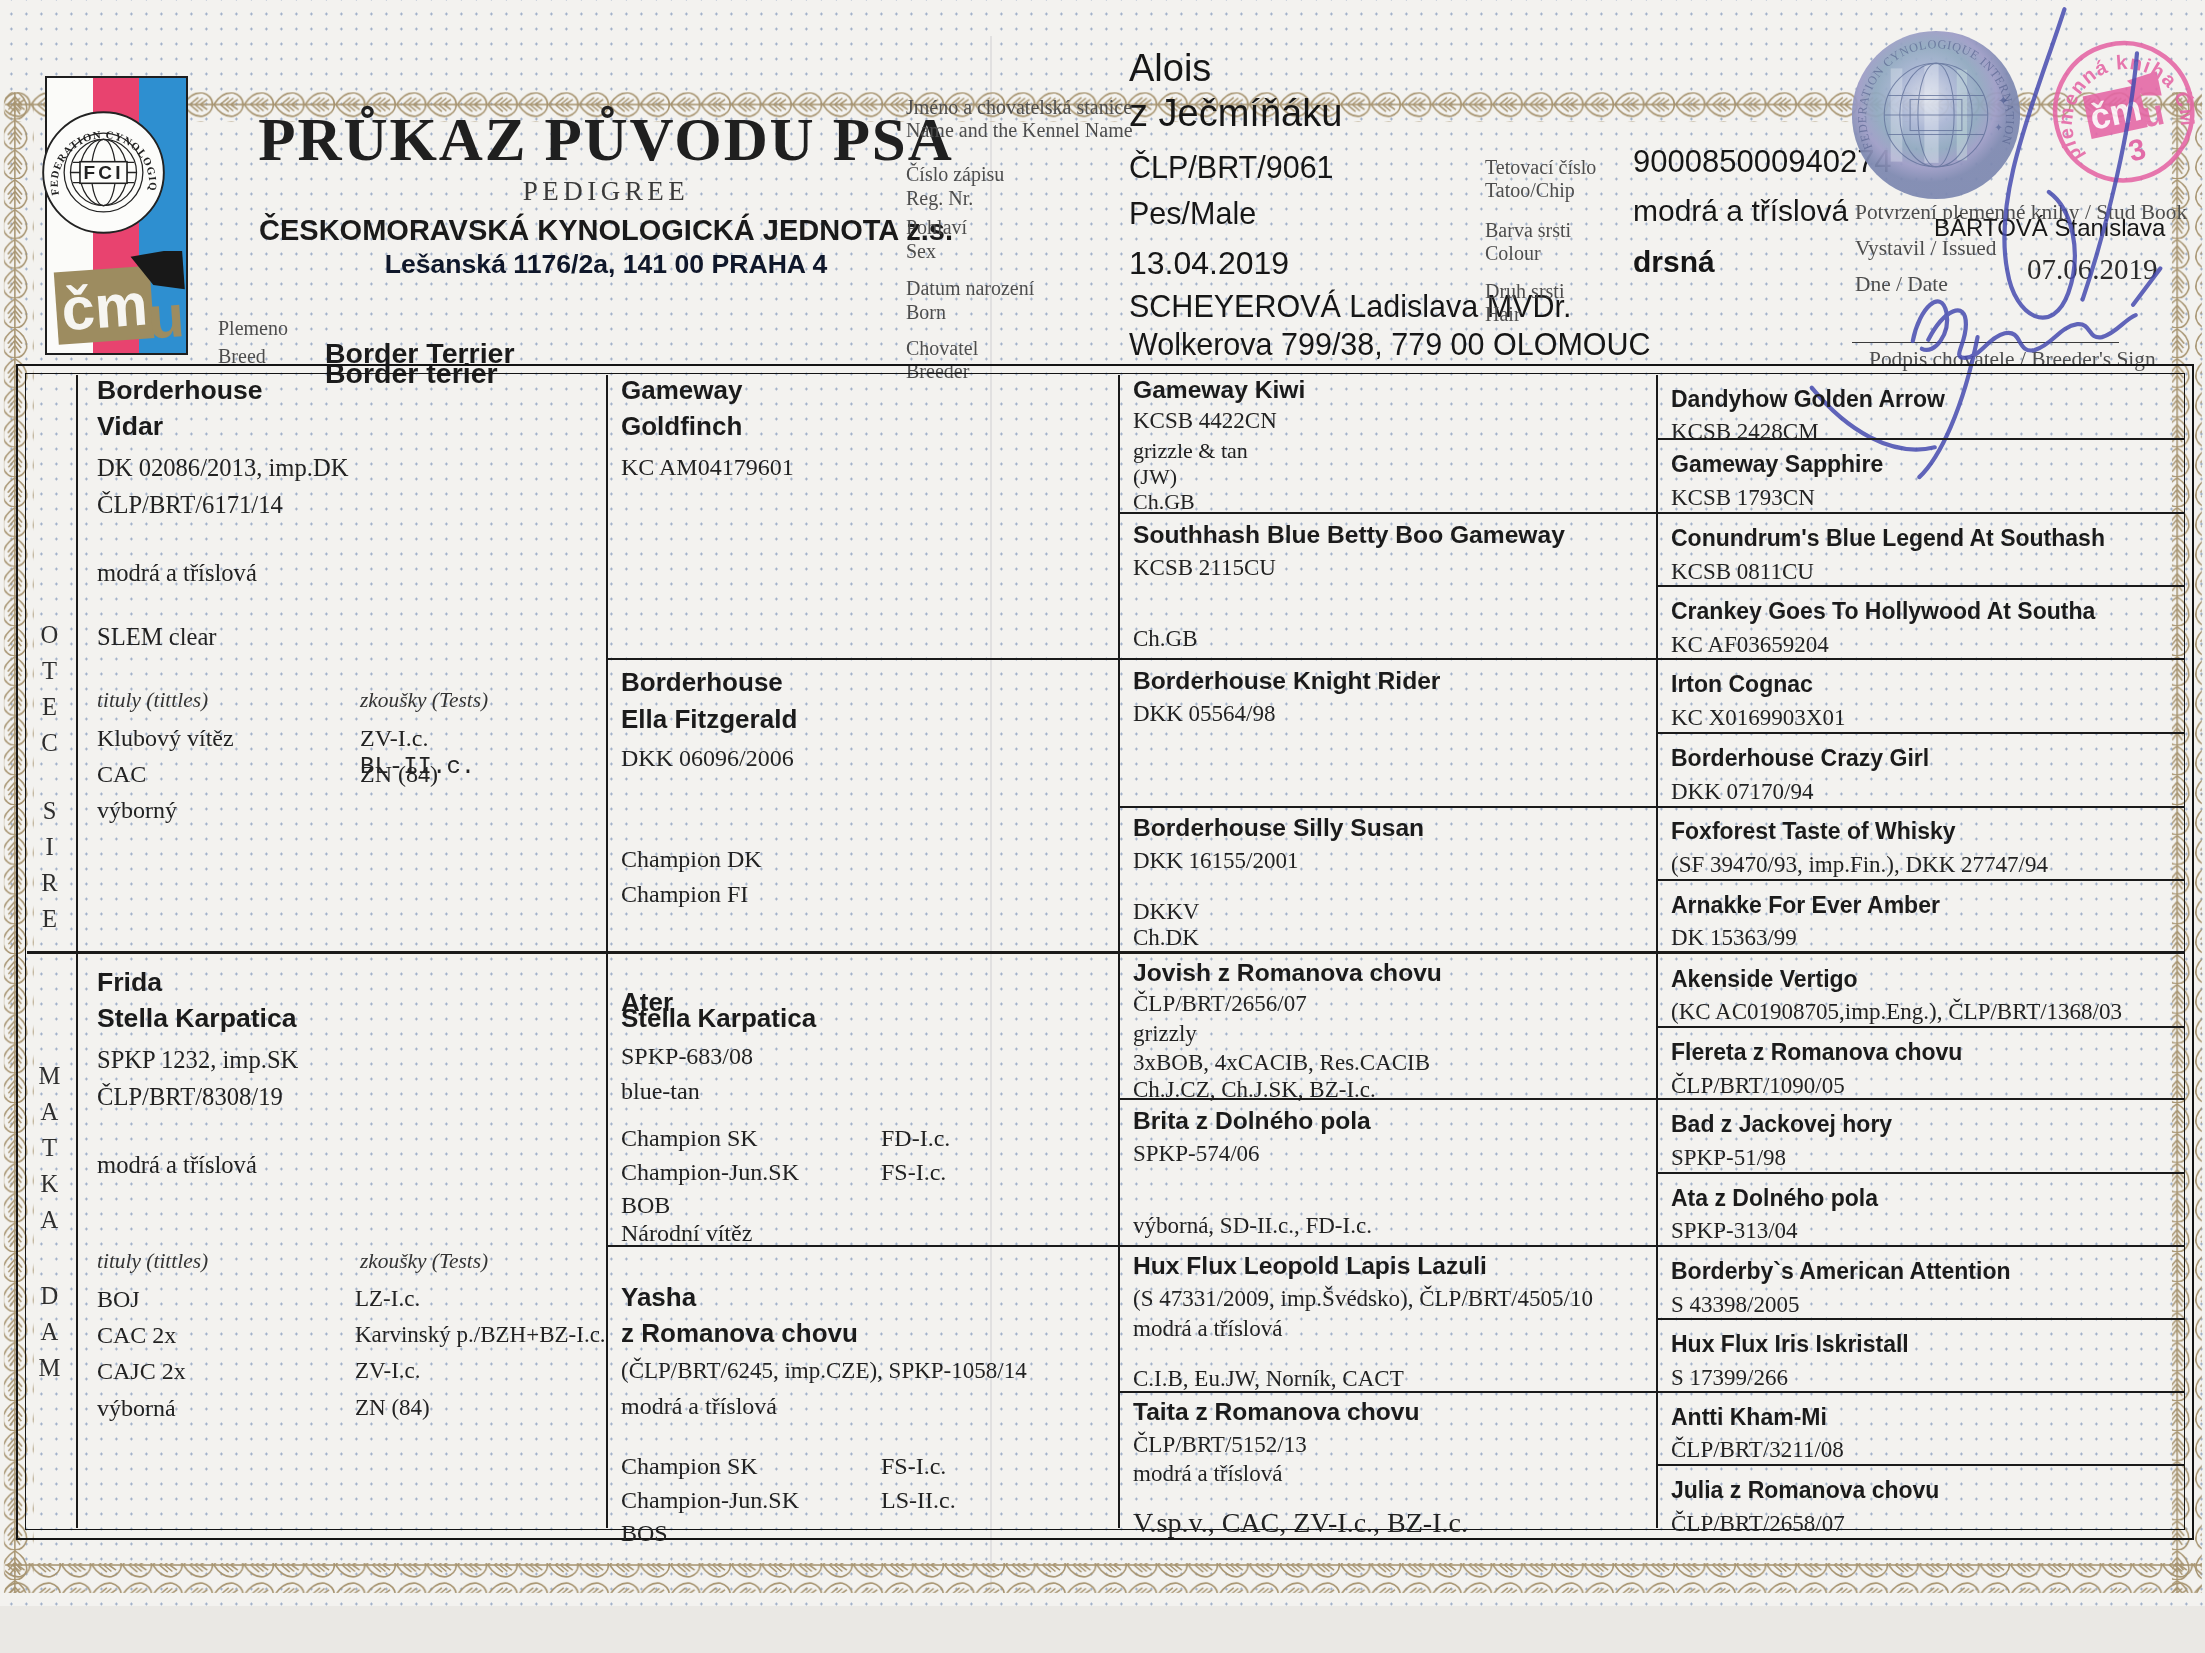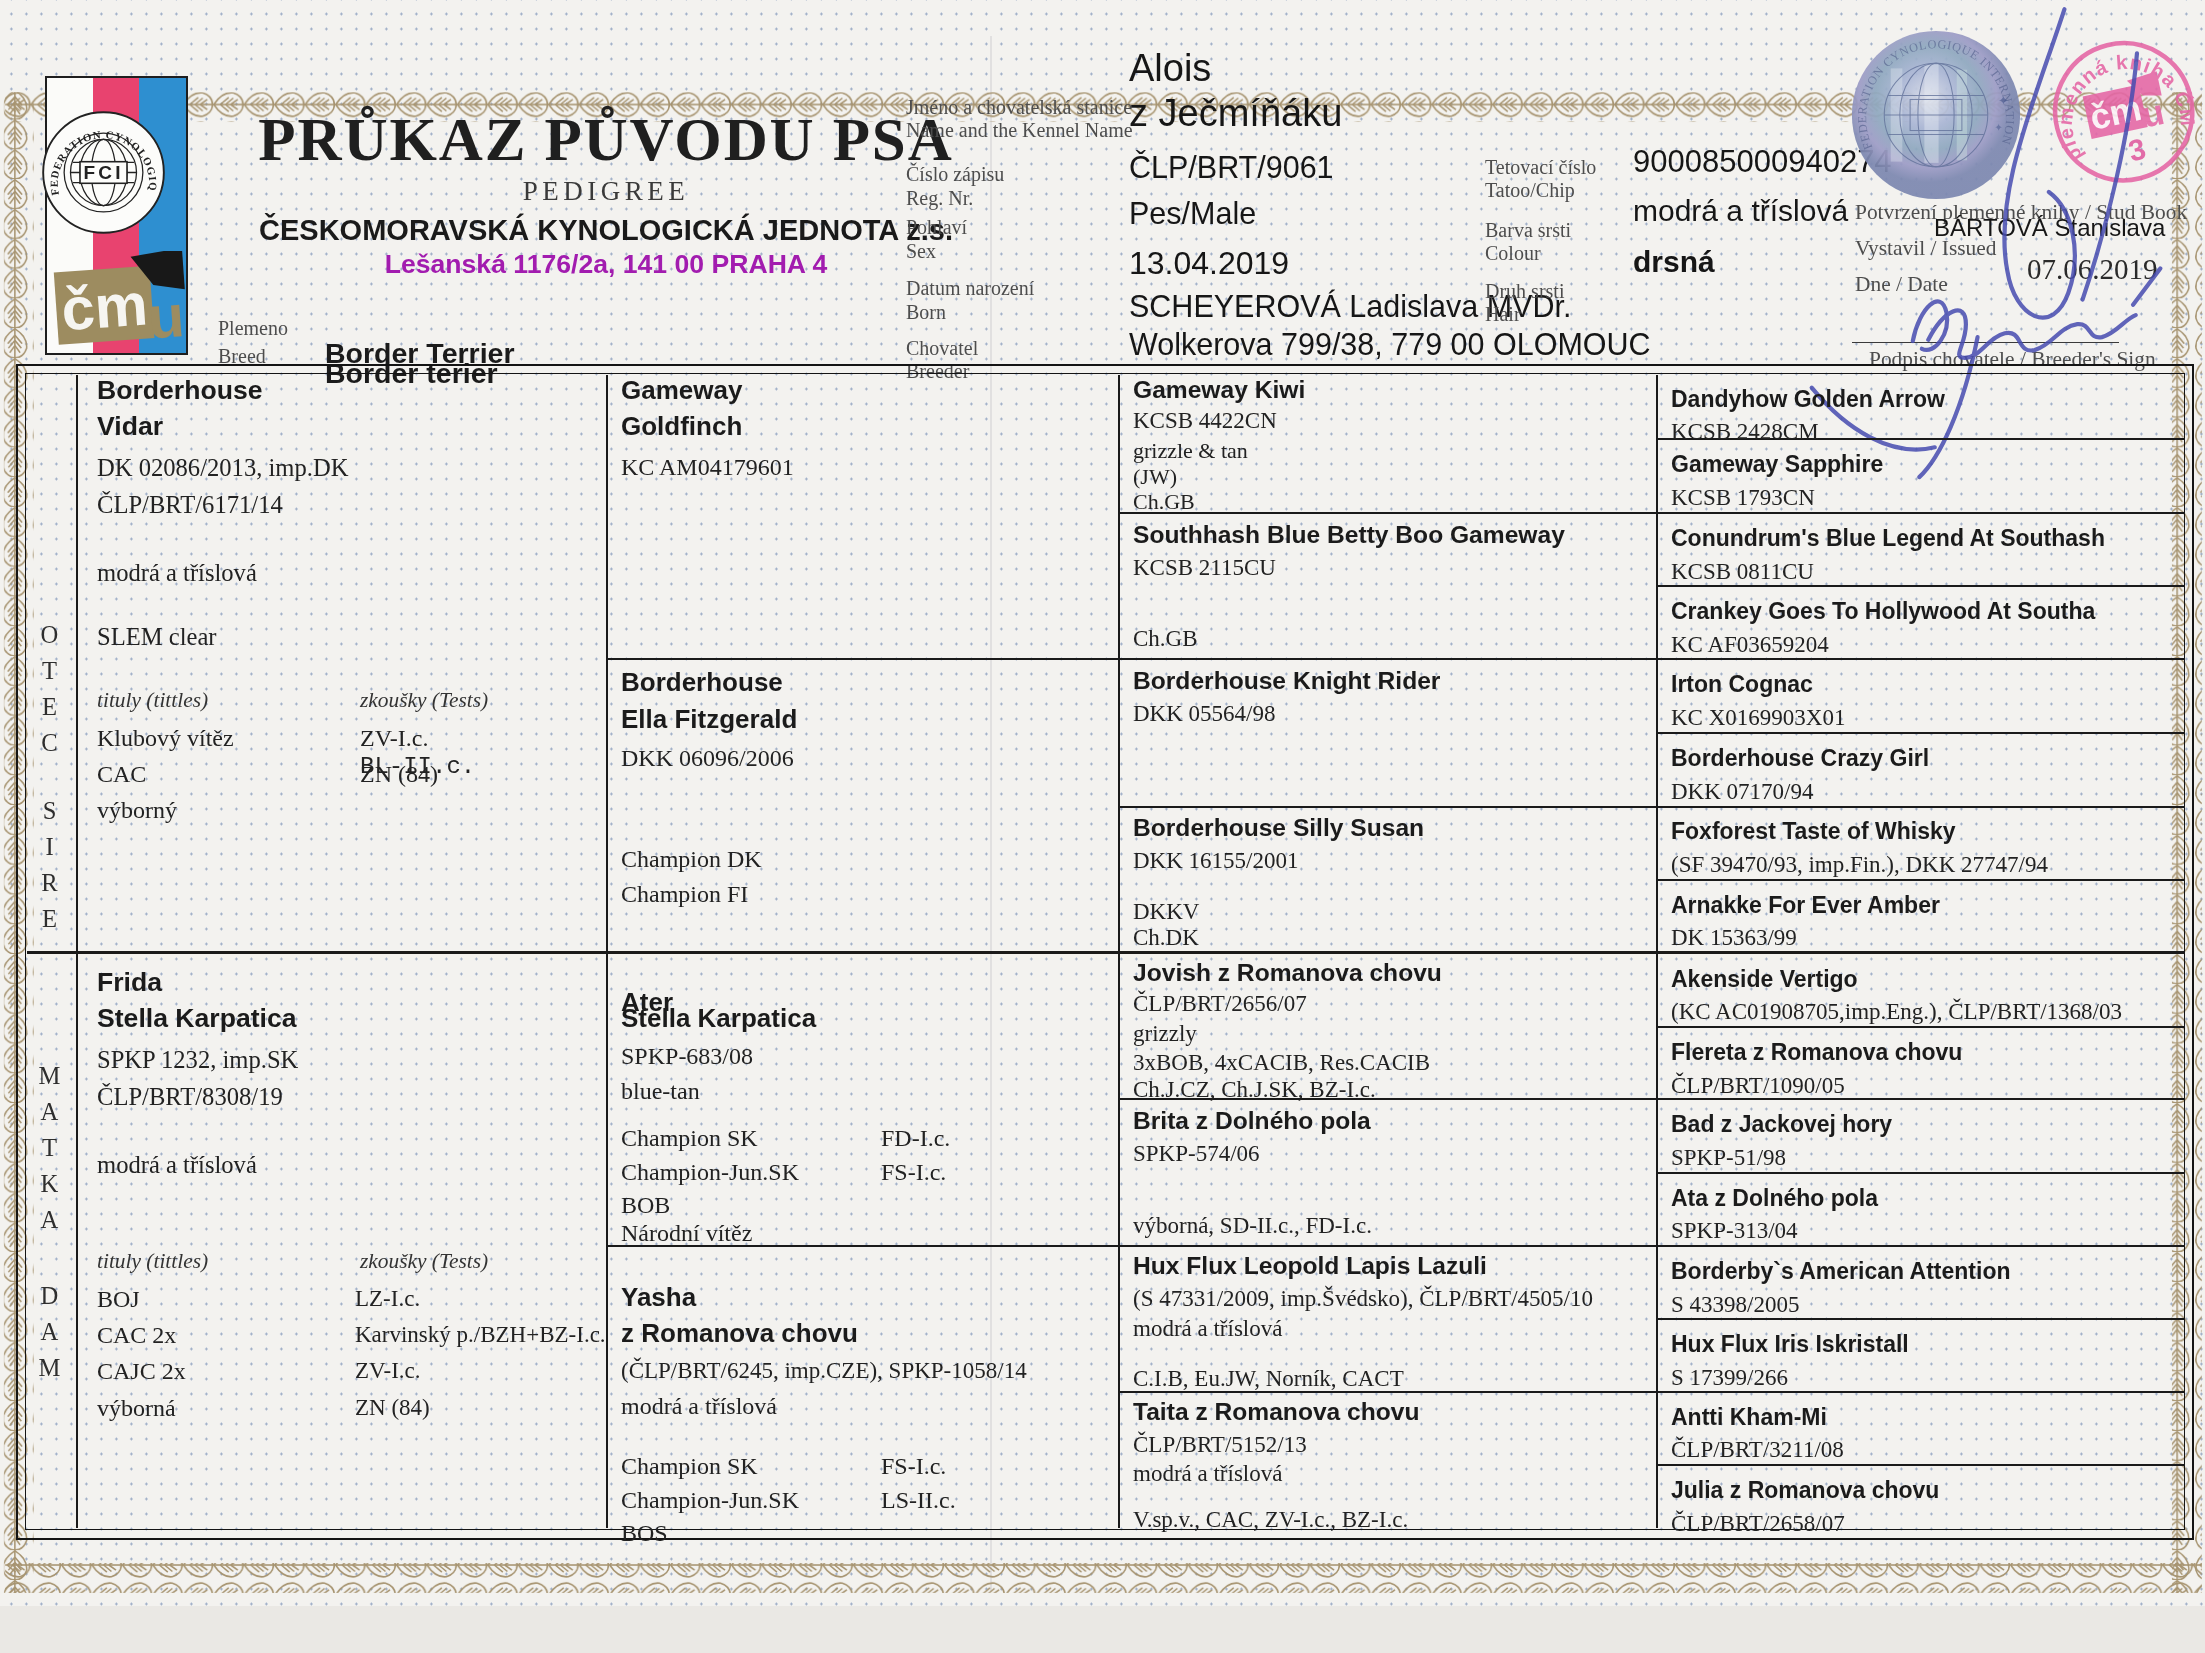--- a/index.html
+++ b/index.html
@@ -17,21 +17,21 @@
   .name{font-family:"Liberation Sans",sans-serif;font-weight:bold;color:#1b1b1b;}
   .slabel{font-family:"Liberation Serif",serif;font-size:20px;color:#4d4d4d;white-space:nowrap;}
   .it{font-style:italic;}
   .nw{white-space:nowrap;}
   .hdrcenter{position:absolute;left:214px;top:96px;width:784px;text-align:center;}
   .org{font-size:37px;letter-spacing:0.6px;color:#262626;}
   .member{font-size:28.5px;margin-top:3.9px;color:#2b2b2b;}
   .doctitle{font-size:61px;font-weight:bold;letter-spacing:1.9px;margin-top:9px;color:#1f1f1f;}
   .pedg{font-size:27px;letter-spacing:4.5px;margin-top:1.3px;color:#3a3a3a;}
   .issuer{font-family:"Liberation Sans",sans-serif;font-weight:bold;font-size:29px;margin-top:6.5px;color:#1a1a1a;}
-  .iaddr{font-family:"Liberation Sans",sans-serif;font-weight:bold;font-size:26.6px;margin-top:2.6px;color:#a21caf;}
+  .iaddr{font-family:"Liberation Sans",sans-serif;font-weight:bold;font-size:26.6px;margin-top:2.6px;color:#0f172a;}
   .logobox{position:absolute;left:45px;top:76px;width:139px;height:275px;border:2.6px solid #1e1e1e;
            background:linear-gradient(90deg,#fbfbf9 0 33.4%,var(--pink) 33.4% 66.4%,var(--blue) 66.4% 100%);}
   
   .touter{position:absolute;left:16px;top:364px;width:2174px;height:1172px;border:2.6px solid #141414;}
   .tinner{position:absolute;left:25px;top:373px;width:2158px;height:1155px;border:1.9px solid #141414;}
   .vl,.hl{position:absolute;background:#1a1a1a;}
   .letters{position:absolute;width:39px;text-align:center;font-size:24.6px;color:#2e2e2e;}
   .letters span{display:block;line-height:36px;}
 </style>
 </head>
@@ -372,21 +372,21 @@
     <div>
       <div class="abs name nw" style="left:1133px;top:1252px;font-size:24.6px;">Hux Flux Leopold Lapis Lazuli</div>
       <div class="abs serif nw" style="left:1133px;top:1286px;font-size:23px;">(S 47331/2009, imp.Švédsko), ČLP/BRT/4505/10</div>
       <div class="abs serif nw" style="left:1133px;top:1316px;font-size:23px;">modrá a tříslová</div>
       <div class="abs serif nw" style="left:1133px;top:1366px;font-size:23px;">C.I.B, Eu.JW, Norník, CACT</div>
     </div>
     <div>
       <div class="abs name nw" style="left:1133px;top:1398px;font-size:24.6px;">Taita z Romanova chovu</div>
       <div class="abs serif nw" style="left:1133px;top:1432px;font-size:23px;">ČLP/BRT/5152/13</div>
       <div class="abs serif nw" style="left:1133px;top:1461px;font-size:23px;">modrá a tříslová</div>
-      <div class="abs serif nw" style="left:1133px;top:1507px;font-size:23px;">V.sp.v., CAC, ZV-I.c., BZ-I.c.</div>
+      <div class="abs serif nw" style="left:1133px;top:1507px;font-size:28px;">V.sp.v., CAC, ZV-I.c., BZ-I.c.</div>
     </div>
 
     <div>
       <div class="abs name nw" style="left:1671px;top:386px;font-size:23px;">Dandyhow Golden Arrow</div>
       <div class="abs serif nw" style="left:1671px;top:419px;font-size:23px;">KCSB 2428CM</div>
     </div>
     <div>
       <div class="abs name nw" style="left:1671px;top:451px;font-size:23px;">Gameway Sapphire</div>
       <div class="abs serif nw" style="left:1671px;top:485px;font-size:23px;">KCSB 1793CN</div>
     </div>

